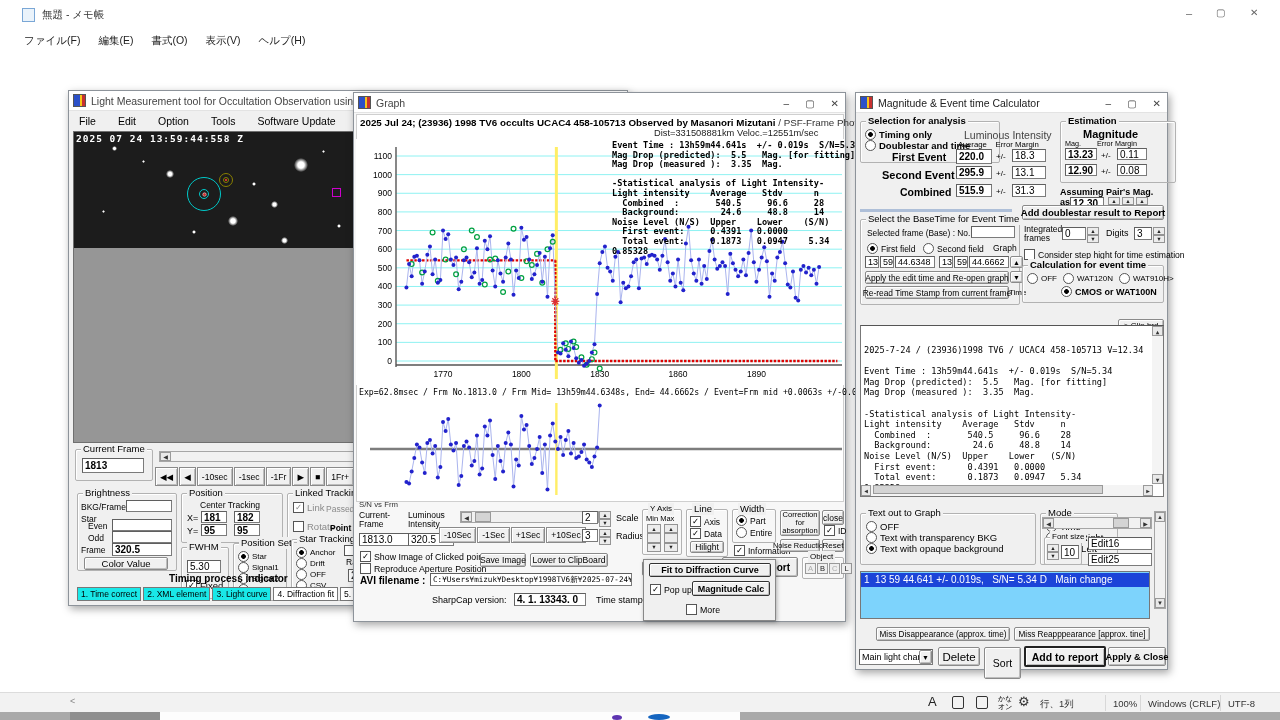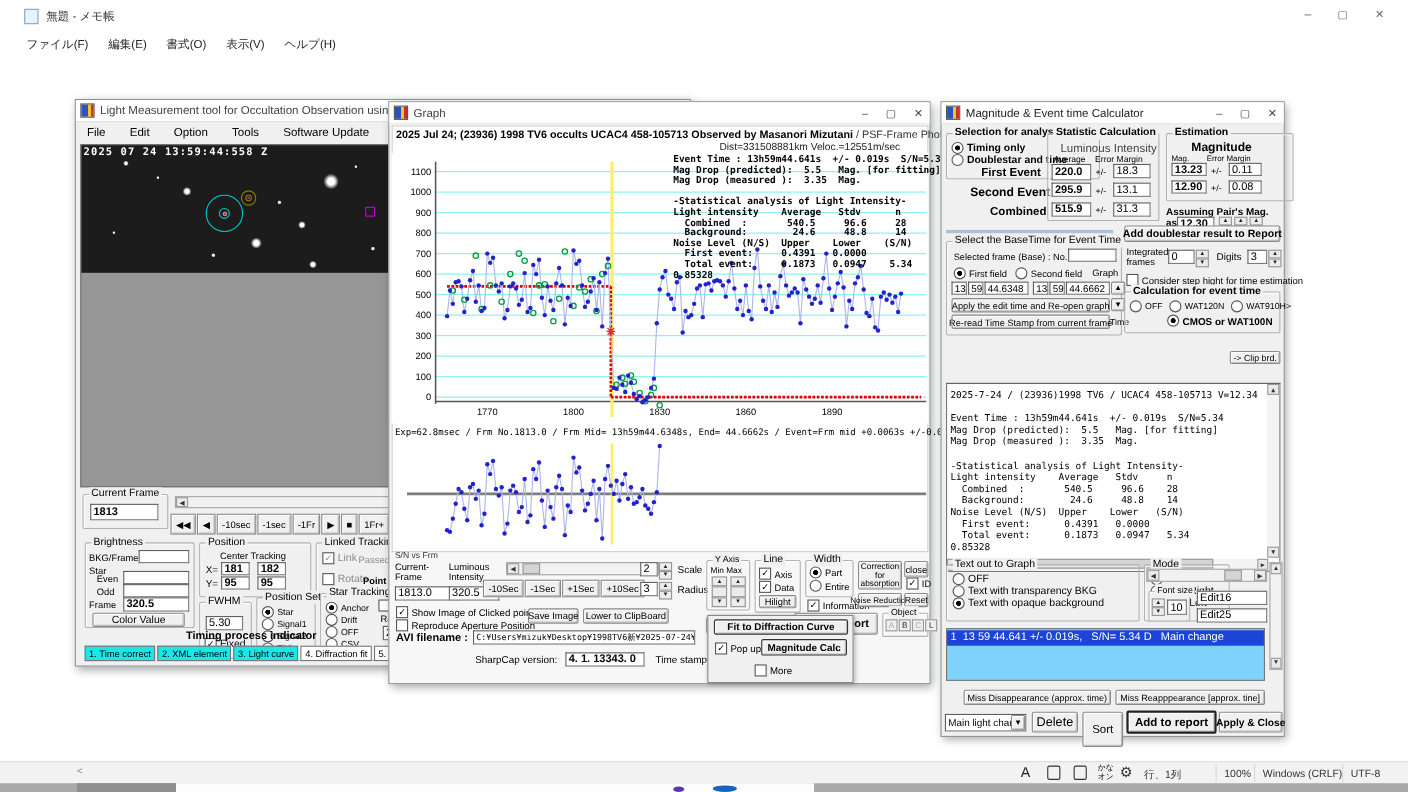--- a/index.html
+++ b/index.html
@@ -710,23 +710,20 @@
     <span class="gcap bold">Selection for analysis</span>
     <div class="abs col" style="left:4px;top:7px">
         <span class="rb on bold">Timing only</span>
         <span class="rb bold">Doublestar and time</span>
       </div>
   </div>
   <div class="abs bold" style="left:36px;top:58px;font-size:10.5px">First Event</div>
   <div class="abs bold" style="left:26px;top:76px;font-size:11px">Second Event</div>
   <div class="abs bold" style="left:44px;top:93px;font-size:10.5px">Combined</div>
 
-  <div class="gbox" style="left:96px;top:28px;width:102px;height:80px">
-    <span class="gcap bold">Statistic Calculation</span>
-  </div>
   <div class="abs" style="left:108px;top:36px;font-size:10.5px;color:#444">Luminous Intensity</div>
   <div class="abs" style="left:102px;top:47px;font-size:7.8px;white-space:pre">Average    Error Margin</div>
   <div class="tb bold" style="left:100px;top:56px;width:36px;height:15px">220.0</div>
   <div class="abs" style="left:140px;top:59px;font-size:8px">+/-</div>
   <div class="tb" style="left:156px;top:56px;width:34px;height:13px">18.3</div>
   <div class="tb bold" style="left:100px;top:73px;width:36px;height:13px">295.9</div>
   <div class="abs" style="left:140px;top:76px;font-size:8px">+/-</div>
   <div class="tb" style="left:156px;top:73px;width:34px;height:13px">13.1</div>
   <div class="tb bold" style="left:100px;top:91px;width:36px;height:13px">515.9</div>
   <div class="abs" style="left:140px;top:94px;font-size:8px">+/-</div>
@@ -805,21 +802,21 @@
         <span class="rb xs">OFF</span>
         <span class="rb xs">WAT120N</span>
         <span class="rb xs">WAT910H&gt;</span>
       </div>
     <div class="abs rb on bold" style="left:38px;top:20px;font-size:9px">
         <span>CMOS or WAT100N</span>
       </div>
   </div>
   <div class="btn" style="left:262px;top:226px;width:46px;height:12px;font-size:8px">-&gt; Clip brd.</div>
 
-  <div class="abs mono" style="left:4px;top:255px;width:304px;height:172px;background:#fff;border:1px solid #777;border-top-color:#555;overflow:hidden;padding:6px 3px">
+  <div class="abs mono" style="left:4px;top:232px;width:304px;height:172px;background:#fff;border:1px solid #777;border-top-color:#555;overflow:hidden;padding:19px 3px">
     <div style="font-size:8.6px;line-height:10.6px">
         <div class="line">2025-7-24 / (23936)1998 TV6 / UCAC4 458-105713 V=12.34</div>
         <div class="line"> </div>
         <div class="line">Event Time : 13h59m44.641s  +/- 0.019s  S/N=5.34</div>
         <div class="line">Mag Drop (predicted):  5.5   Mag. [for fitting]</div>
         <div class="line">Mag Drop (measured ):  3.35  Mag.</div>
         <div class="line"> </div>
         <div class="line">-Statistical analysis of Light Intensity-</div>
         <div class="line">Light intensity    Average   Stdv     n</div>
         <div class="line">  Combined  :       540.5     96.6    28</div>

